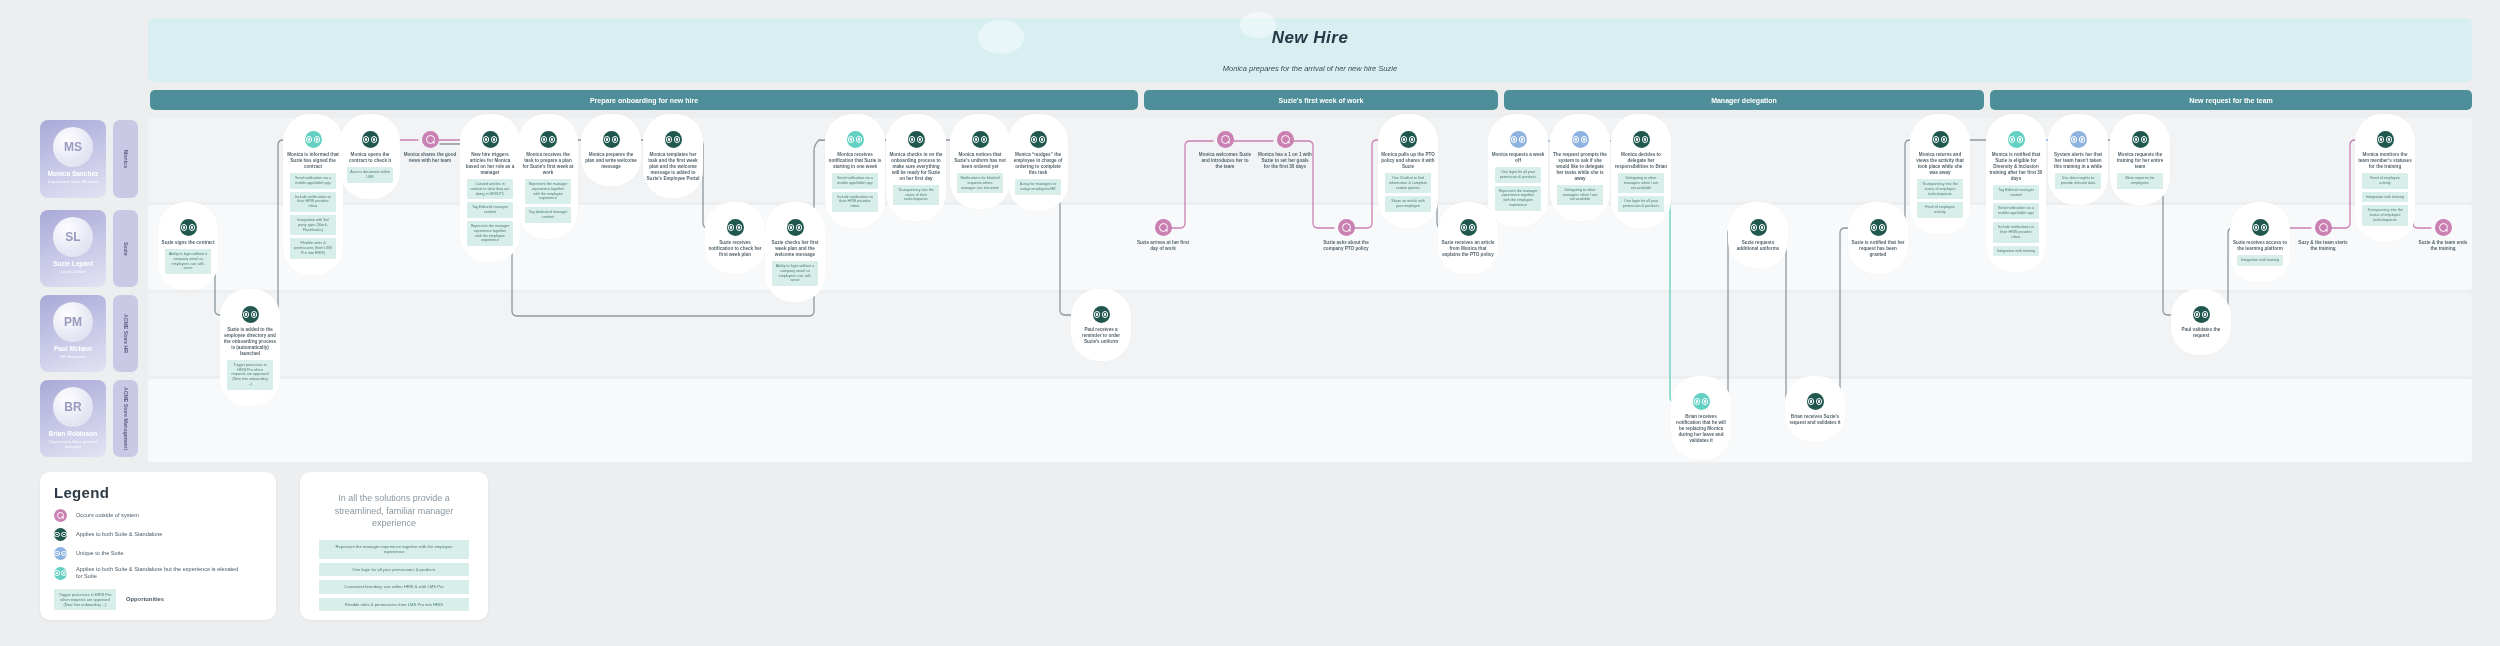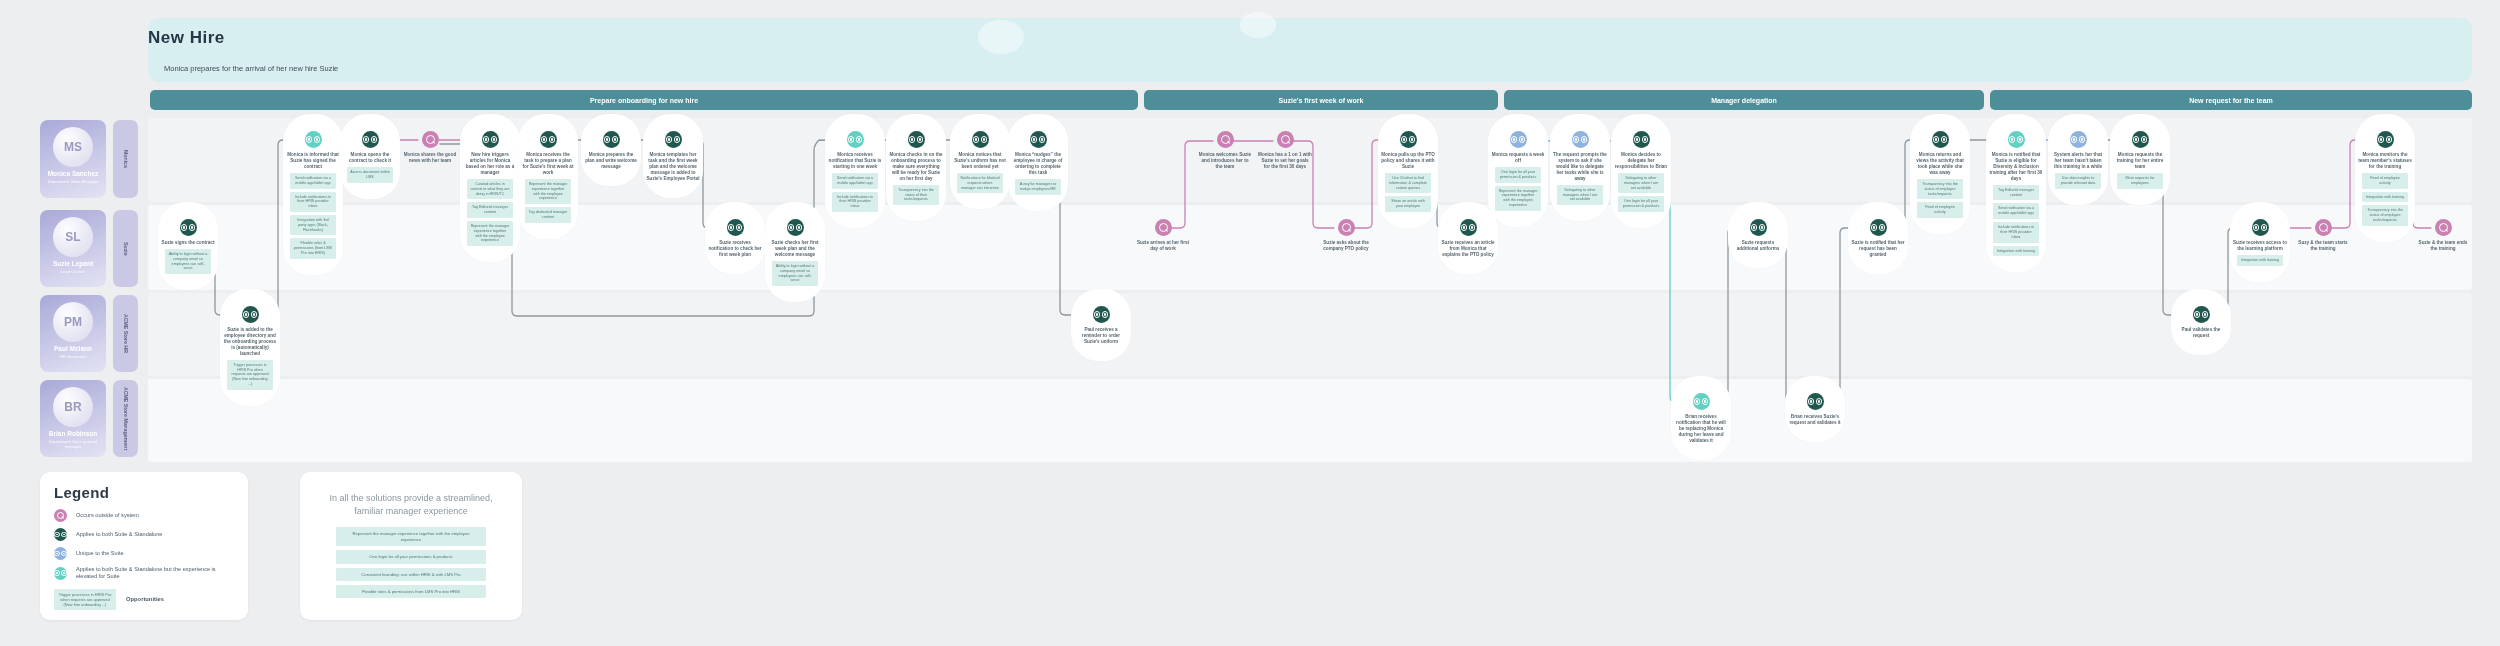--- a/index.html
+++ b/index.html
@@ -3,21 +3,21 @@
 <meta charset="utf-8">
 <style>
   html,body{margin:0;padding:0;background:#eceef0;}
   #stage{position:relative;width:2500px;height:646px;background:#eceef0;overflow:hidden;
          font-family:"Liberation Sans",sans-serif;-webkit-text-size-adjust:none;}
   .band{position:absolute;left:148px;width:2324px;border-radius:3px;}
   .band.alt0{background:#f1f3f5;}
   .band.alt1{background:#f8f9fa;}
   
   #banner{position:absolute;left:148px;top:18px;width:2324px;height:64px;background:var(--banner,#d8eff2);
-          border-radius:11px;}
+          border-radius:6px;text-align:center;font-style:italic;}
   #banner .decor{position:absolute;background:#ffffff;opacity:.45;border-radius:50%;}
   #banner h1{margin:10px 0 2px;font-size:17px;letter-spacing:.5px;color:#263845;font-weight:bold;}
   #banner p{margin:16px;font-size:7.5px;color:#3d4d57;}
   
   .phase{position:absolute;top:90px;height:20px;background:var(--phase,#4e8e99);border-radius:5px;
          color:#fff;font-size:7px;font-weight:bold;display:flex;align-items:center;justify-content:center;}
   
   .pcard{position:absolute;left:40px;width:66px;border-radius:8px;
          background:linear-gradient(160deg,#a9a9d8 0%,#c9c9e8 55%,#e3e3f4 100%);
          text-align:center;color:#fff;overflow:hidden;}
@@ -40,31 +40,31 @@
   .eyes i{display:inline-block;width:4.6px;height:4.6px;border:1px solid #fff;border-radius:50%;position:relative;}
   .eyes i::after{content:'';position:absolute;inset:1px;background:#fff;border-radius:50%;}
   .eyes{display:flex;gap:1.4px;}
   .icq{display:inline-block;width:7px;height:7px;border:1.3px solid #fff;border-radius:50%;position:relative;}
   .icq::after{content:'';position:absolute;width:3.4px;height:1.3px;background:#fff;right:-1.6px;bottom:-0.2px;transform:rotate(45deg);}
   .nt{margin-top:4px;font-size:4.6px;line-height:1.3;font-weight:600;color:#56666f;text-align:center;}
   .note{margin-top:3px;width:46px;box-sizing:border-box;background:var(--sticky,#d8eeeb);color:#4e7a74;
         font-size:3.7px;line-height:1.3;padding:3px 3px;border-radius:1px;text-align:center;}
   
   .card{position:absolute;top:472px;background:#fff;border-radius:10px;box-shadow:0 1px 3px rgba(30,40,50,.06);}
-  #legend{left:40px;width:208px;height:148px;padding:10px 14px;box-sizing:border-box;}
+  #legend{left:40px;width:236px;height:148px;padding:10px 14px;box-sizing:border-box;}
   #legend h2{margin:2px 0 8px;font-size:15px;color:#2e3b46;letter-spacing:.3px;}
   .litem{display:flex;align-items:center;gap:9px;margin-bottom:6px;}
   .litem .nc{width:13px;height:13px;}
   .litem .nc .eyes i{width:3.6px;height:3.6px;}
   .litem .nc .icq{width:5.5px;height:5.5px;}
   .litem .ltx{font-size:5.6px;color:#4a5a66;line-height:1.3;max-width:165px;}
   .lsample{display:flex;align-items:center;gap:10px;margin-top:8px;}
   .lsample .note{margin:0;width:62px;font-size:3.9px;}
   .lsample .ltx{font-size:5.8px;font-weight:bold;color:#4a5a66;}
-  #insight{left:300px;width:222px;height:148px;padding:14px 18px;box-sizing:border-box;text-align:center;}
+  #insight{left:300px;width:188px;height:148px;padding:14px 18px;box-sizing:border-box;text-align:center;}
   #insight h3{margin:6px 8px 10px;font-size:9px;font-weight:normal;color:#8a979f;line-height:1.4;}
   #insight .note{display:block;margin:4px auto 0;width:150px;font-size:4.2px;padding:4px 6px;}
   svg#wires{position:absolute;left:0;top:0;z-index:2;pointer-events:none;}
 </style>
 </head>
 <body>
 
 <div id="stage">
   <div id="bands">
       <div class="band alt0" style="top: 118px; height: 84px;"></div>

